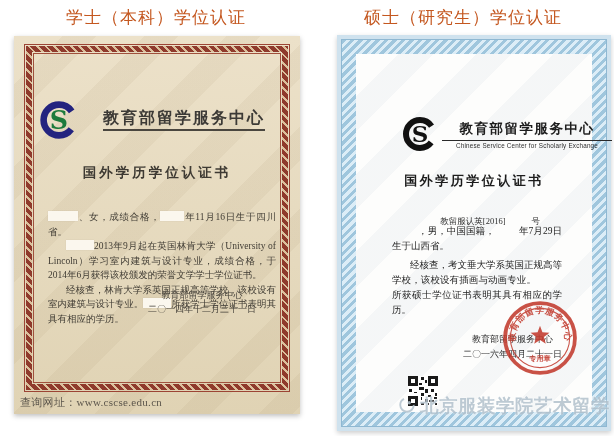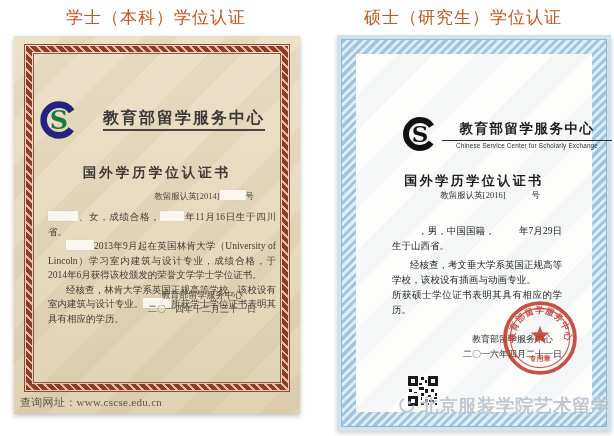--- a/index.html
+++ b/index.html
@@ -98,21 +98,21 @@
   .r-org-en {
     position:absolute; left:84px; top:88px; width:174px; text-align:center;
     font-family:"Liberation Sans", sans-serif;
     font-size:6.3px; color:#2f2f2f; letter-spacing:.2px;
   }
   .r-doc-title {
     position:absolute; left:0; top:118px; width:100%; text-align:center;
     font-size:13px; font-weight:bold; color:#1c1c1c; letter-spacing:2.5px;
   }
   .r-serial {
-    position:absolute; right:52px; top:136px;
+    position:absolute; right:52px; top:162px;
     font-size:8.5px; color:#2e2e2e;
   }
   .r-body {
     position:absolute; left:32px; right:26px; top:166px;
     font-size:9.5px; line-height:15px; color:#242424; text-align:justify;
   }
   .r-body p { margin:4px; }
   .r-body p.indent { text-indent:18px; }
   .gap { display:inline-block; }
   .r-sig {
@@ -148,23 +148,20 @@
   <div class="frame"></div>
 
   <svg class="l-logo" viewBox="0 0 40 40">
     <circle cx="20" cy="20" r="14" fill="none" stroke="#23237f" stroke-width="6" stroke-dasharray="70 18" stroke-dashoffset="79"></circle>
     <text x="20" y="28" text-anchor="middle" font-size="23" font-weight="bold" fill="#1c7a3c" font-family="DejaVu Serif, serif">S</text>
   </svg>
 
   <div class="l-org"><span>教育部留学服务中心</span></div>
   <div class="l-doc-title">国外学历学位认证书</div>
 
-  <div class="l-serial">
-    <span>教留服认英[2014]</span><span class="redact" style="width:26px;"></span><span>号</span>
-  </div>
 
   <div class="l-body">
     <p><span class="redact" style="width:30px;"></span><span>、女，成绩合格，</span><span class="redact" style="width:24px;"></span><span>年11月16日生于四川省。</span></p>
     <p class="indent"><span class="redact" style="width:28px;"></span><span>2013年9月起在英国林肯大学（University of Lincoln）学习室内建筑与设计专业，成绩合格，于2014年6月获得该校颁发的荣誉文学学士学位证书。</span></p>
     <p class="indent"><span>经核查，林肯大学系英国正规高等学校，该校设有室内建筑与设计专业。</span><span class="redact" style="width:28px;"></span><span>所获学士学位证书表明其具有相应的学历。</span></p>
   </div>
 
   <div class="l-sig">
     <div>教育部留学服务中心</div>
     <div>二〇一四年十二月三十一日</div>

